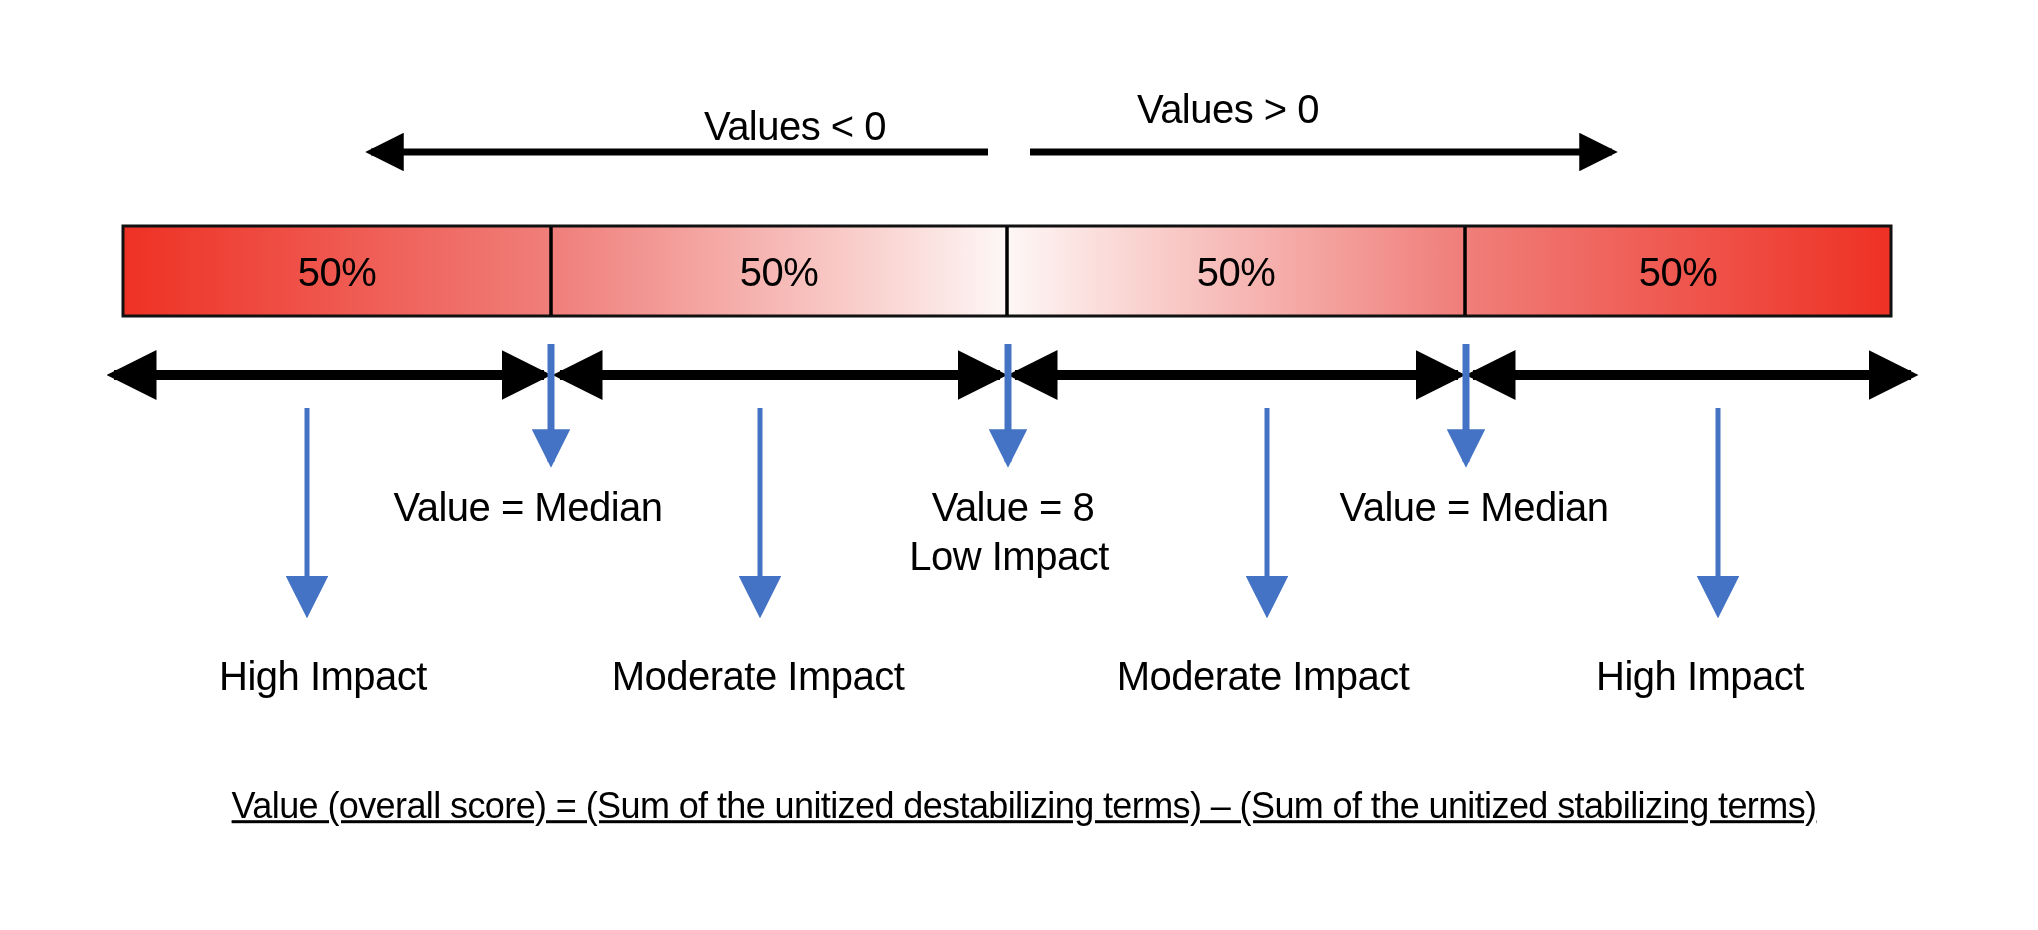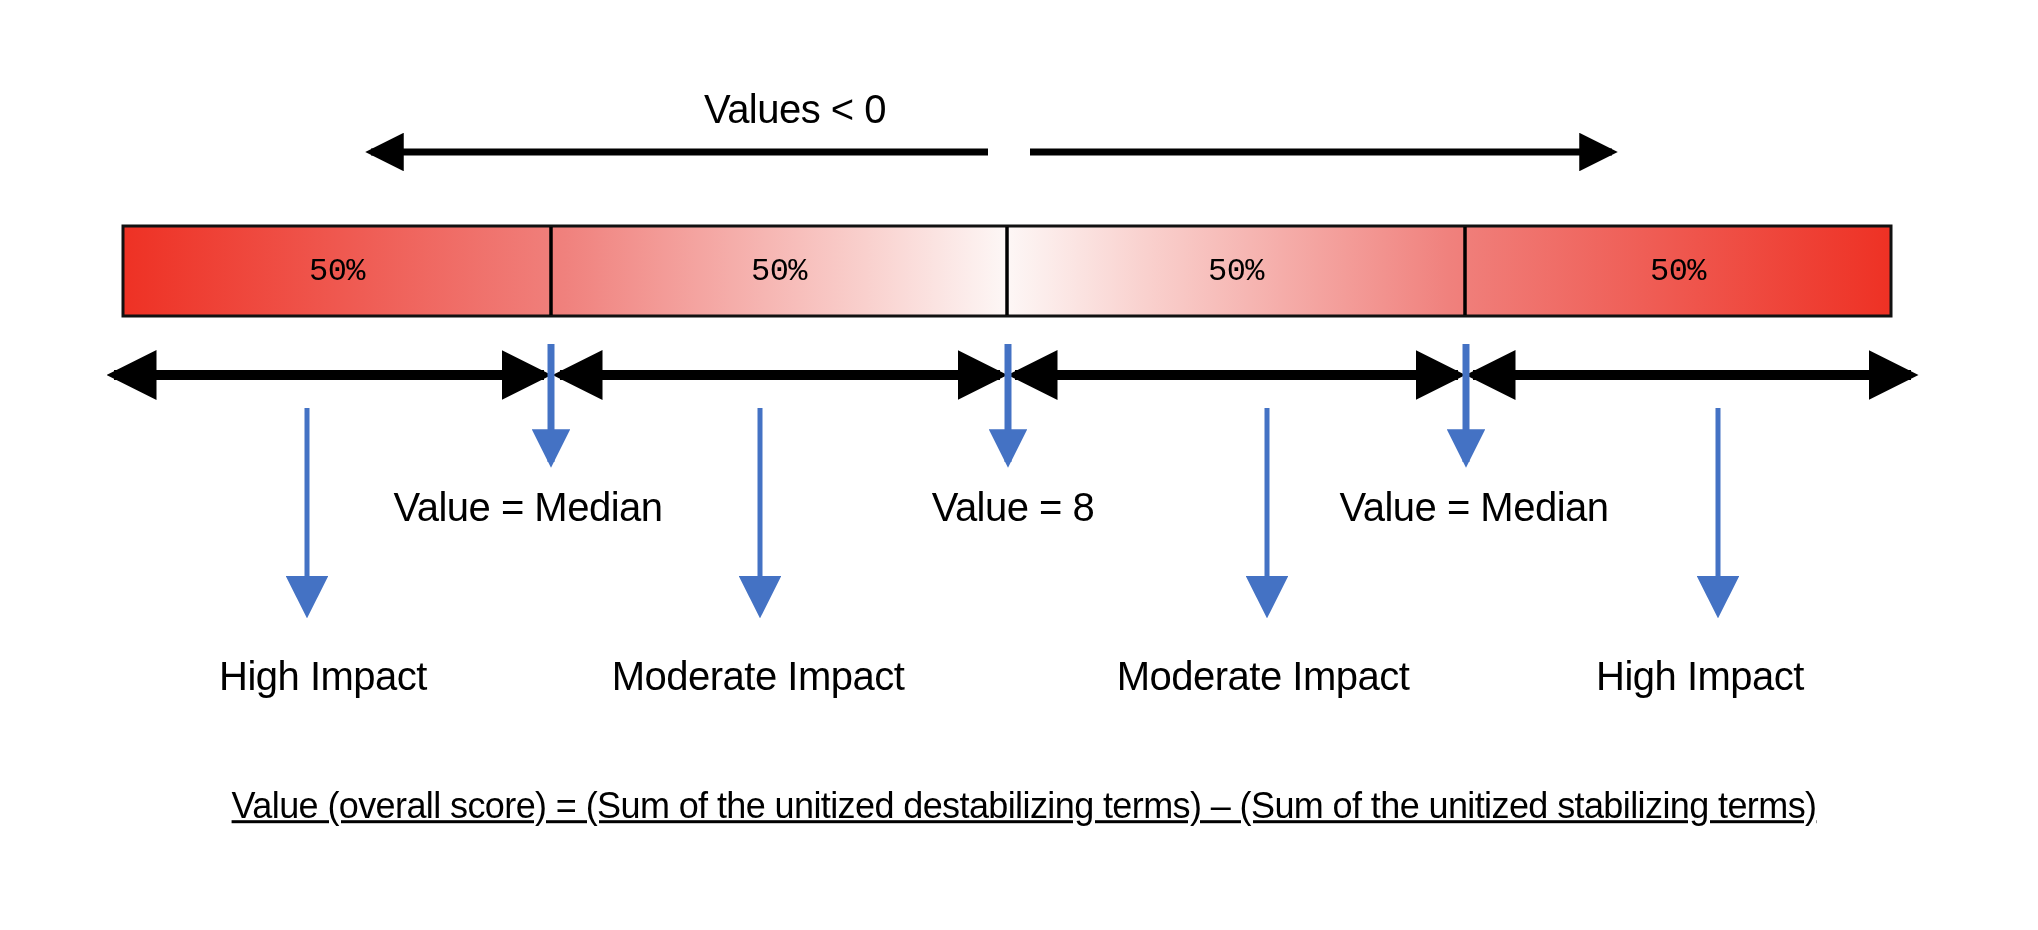--- a/index.html
+++ b/index.html
@@ -16,21 +16,21 @@
   .lbl {
     position: absolute;
     transform: translate(-50%, -50%);
     white-space: nowrap;
     font-size: 40px;
     letter-spacing: -0.5px;
     color: #000;
     line-height: 1.1;
     text-align: center;
   }
-  .lbl.seg { font-size: 32px; font-family: Liberation Mono, monospace; }
+  .lbl.seg { font-size: 40px; }
   .lbl.formula { font-size: 36px; letter-spacing: -0.6px; text-decoration: underline; }
 </style>
 </head>
 <body>
 
 <div class="canvas">
 
   <svg class="layer" width="2038" height="930" viewBox="0 0 2038 930">
     <defs>
       <marker id="ah-black" viewBox="0 0 10 10" refX="8.5" refY="5" markerWidth="5" markerHeight="5" orient="auto-start-reverse" markerUnits="strokeWidth">
@@ -73,29 +73,31 @@
     <line x1="551" y1="344" x2="551" y2="462" stroke-width="7" marker-end="url(#ah-blue)" stroke="#4472c4"></line>
     <line x1="1008" y1="344" x2="1008" y2="462" stroke-width="7" marker-end="url(#ah-blue)" stroke="#4472c4"></line>
     <line x1="1466" y1="344" x2="1466" y2="462" stroke-width="7" marker-end="url(#ah-blue)" stroke="#4472c4"></line>
 
     <line x1="307" y1="408" x2="307" y2="612" stroke-width="5" marker-end="url(#ah-blue-thin)" stroke="#4472c4"></line>
     <line x1="760" y1="408" x2="760" y2="612" stroke-width="5" marker-end="url(#ah-blue-thin)" stroke="#4472c4"></line>
     <line x1="1267" y1="408" x2="1267" y2="612" stroke-width="5" marker-end="url(#ah-blue-thin)" stroke="#4472c4"></line>
     <line x1="1718" y1="408" x2="1718" y2="612" stroke-width="5" marker-end="url(#ah-blue-thin)" stroke="#4472c4"></line>
   </svg>
 
-  <div class="lbl" style="left:795px; top:109px;">Values &lt; 0</div>
+  <div class="lbl" style="left:795px; top:126px;">Values &lt; 0</div>
+  <div class="lbl" style="left:1228px; top:109px;">Values &gt; 0</div>
 
   <div class="lbl seg" style="left:337px; top:272px;">50%</div>
   <div class="lbl seg" style="left:779px; top:272px;">50%</div>
   <div class="lbl seg" style="left:1236px; top:272px;">50%</div>
   <div class="lbl seg" style="left:1678px; top:272px;">50%</div>
 
   <div class="lbl" style="left:528px; top:507px;">Value = Median</div>
   <div class="lbl" style="left:1013px; top:507px;">Value = 8</div>
+  <div class="lbl" style="left:1009px; top:556px;">Low Impact</div>
   <div class="lbl" style="left:1474px; top:507px;">Value = Median</div>
 
   <div class="lbl" style="left:323px; top:676px;">High Impact</div>
   <div class="lbl" style="left:758px; top:676px;">Moderate Impact</div>
   <div class="lbl" style="left:1263px; top:676px;">Moderate Impact</div>
   <div class="lbl" style="left:1700px; top:676px;">High Impact</div>
 
   <div class="lbl formula" style="left:1024px; top:806px;">Value (overall score) = (Sum of the unitized destabilizing terms) – (Sum of the unitized stabilizing terms)</div>
 
 </div>

